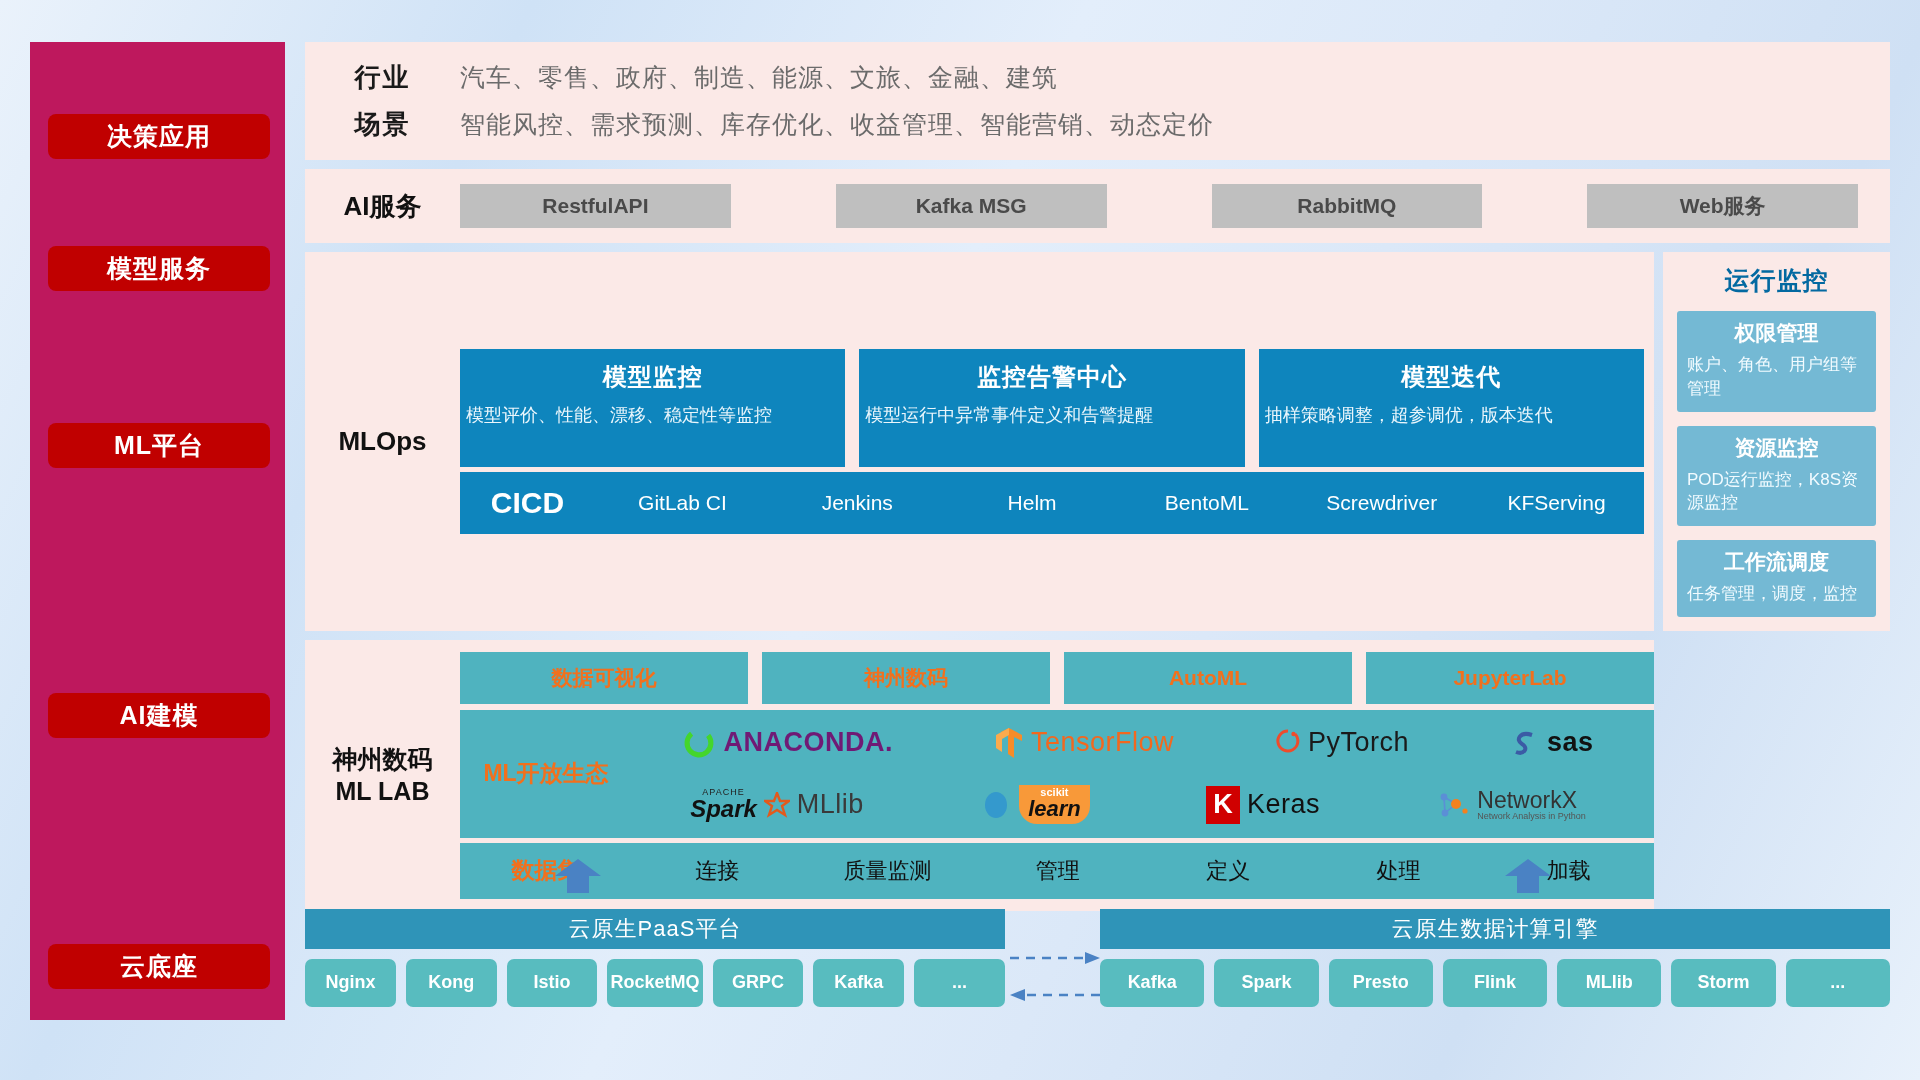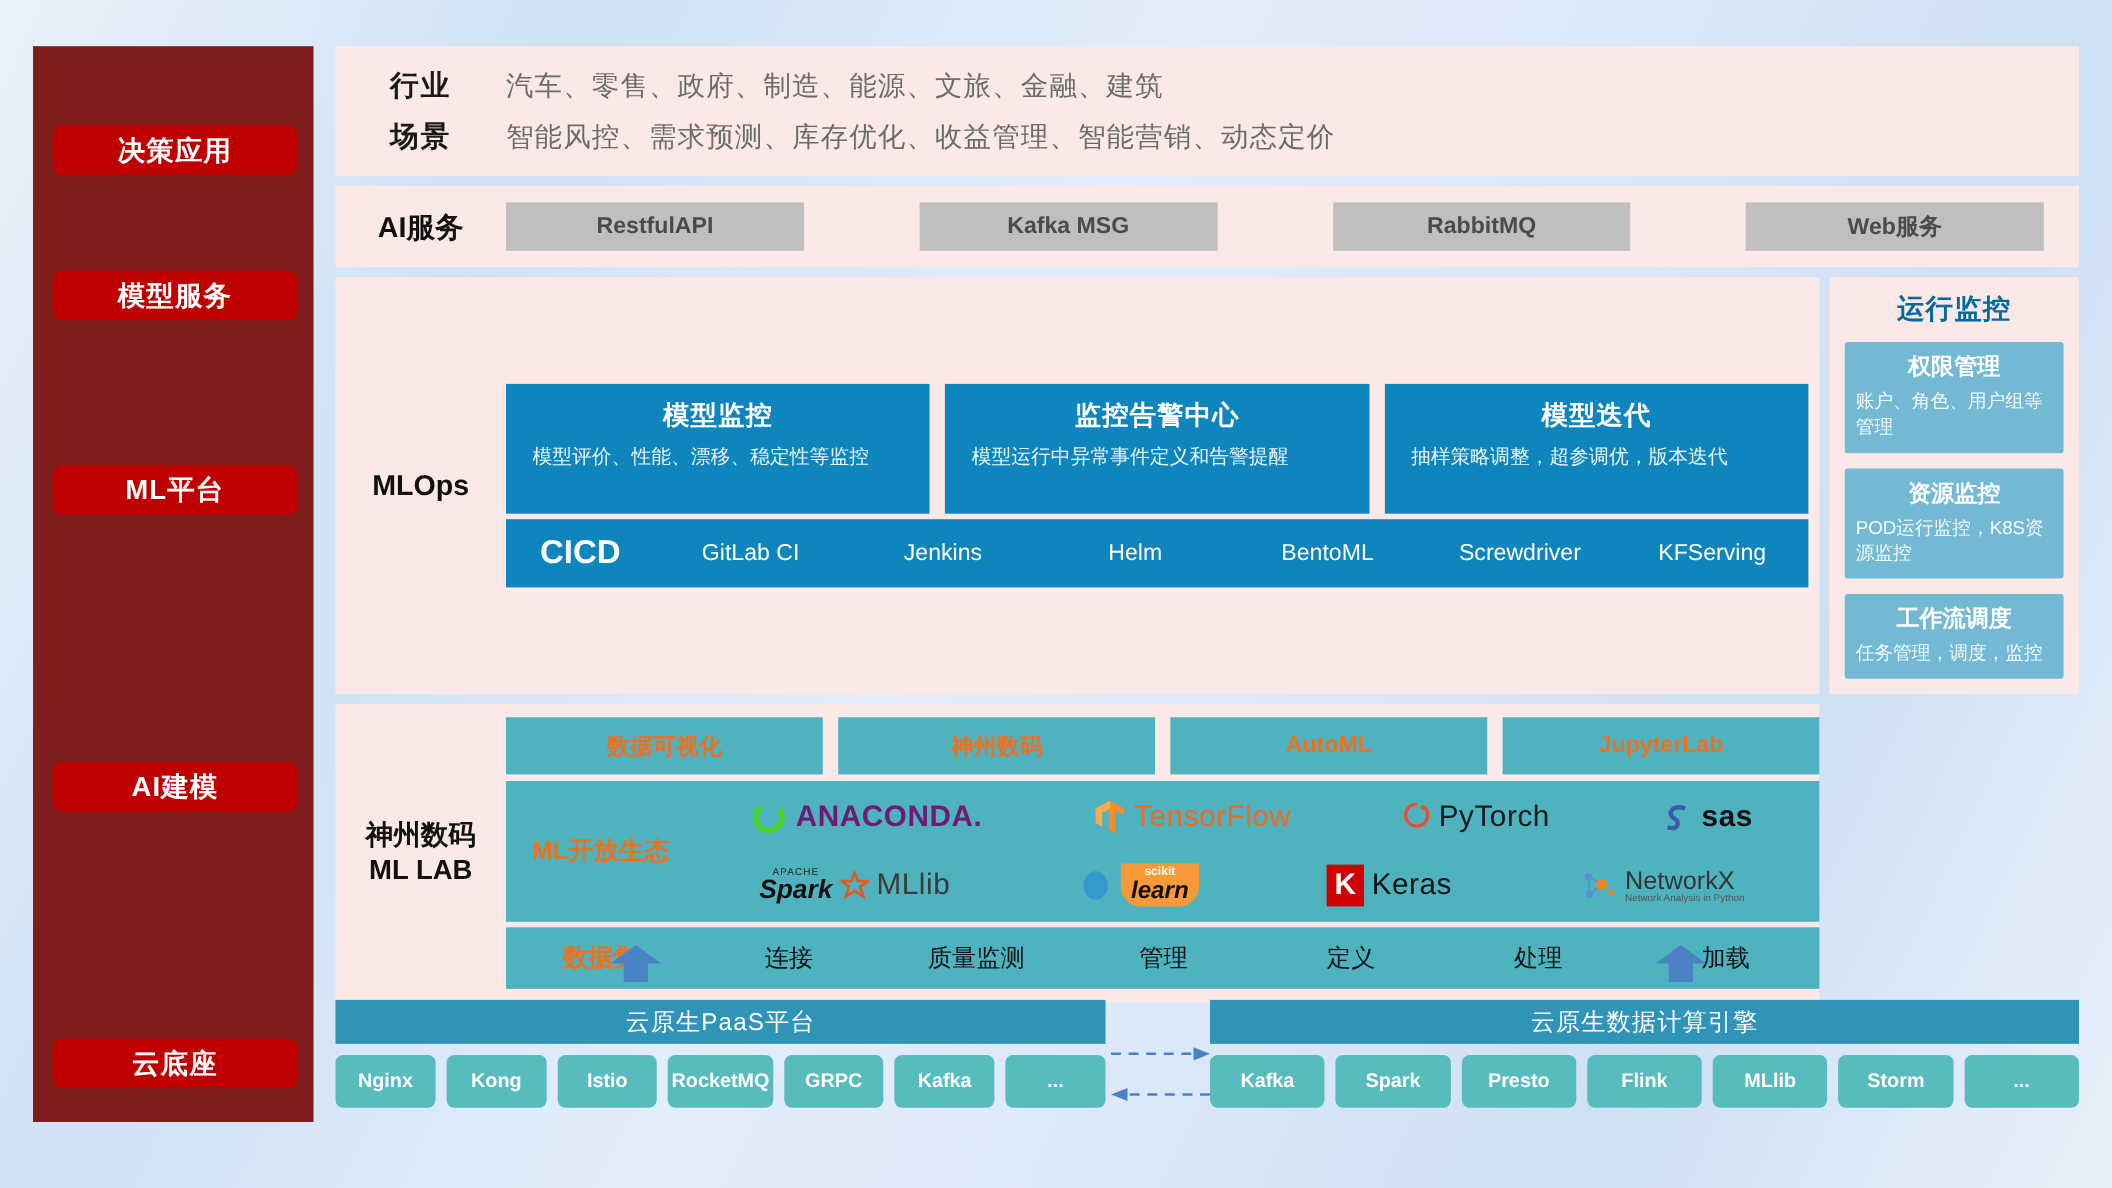--- a/index.html
+++ b/index.html
@@ -8,21 +8,21 @@
     font-family: "Liberation Sans", "DejaVu Sans", sans-serif;
     background: linear-gradient(115deg, #eaf2fb 0%, #cfe2f6 22%, #e3eefb 45%, #dbe8f8 62%, #cfe0f4 80%, #e8f1fb 100%);
     overflow: hidden;
     position: relative;
   }
 
   
   #left-rail {
     position: absolute; left: 30px; top: 42px;
     width: 255px; height: 978px;
-    background: #7f1d1d;
+    background: #be185d;
     display: flex; flex-direction: column;
   }
   .rail-btn {
     position: absolute; left: 18px; width: 222px; height: 45px;
     background: #c00000; border-radius: 8px;
     color: #fff; font-weight: bold; font-size: 25px;
     display: flex; align-items: center; justify-content: center;
     letter-spacing: 1px;
   }
   #rail-decision { top: 72px; }
@@ -60,21 +60,21 @@
     font-size: 21px; font-weight: bold; color: #4a4a4a;
   }
 
   
   #band-mlops-wrap { display: flex; gap: 9px; margin-top: 9px; }
   #band-mlops { background: #fbe9e7; width: 1349px; display: flex; align-items: center; padding: 13px 0; }
   #mlops-inner { flex: 1; padding-right: 10px; }
   #mlops-cards { display: flex; gap: 14px; }
   .mlops-card {
     flex: 1; background: #0e85bd; color: #fff;
-    padding: 12px 24px 16px; min-height: 118px;
+    padding: 12px 6px 16px; min-height: 118px;
   }
   .mlops-card-title {
     text-align: center; font-size: 24px; font-weight: bold;
     margin-bottom: 10px; letter-spacing: 1px;
   }
   .mlops-card-desc { font-size: 18px; line-height: 1.42; color: #eaf6fc; }
 
   #cicd-bar {
     margin-top: 5px; background: #0e85bd; height: 62px;
     display: flex; align-items: center; color: #fff; overflow: hidden;

